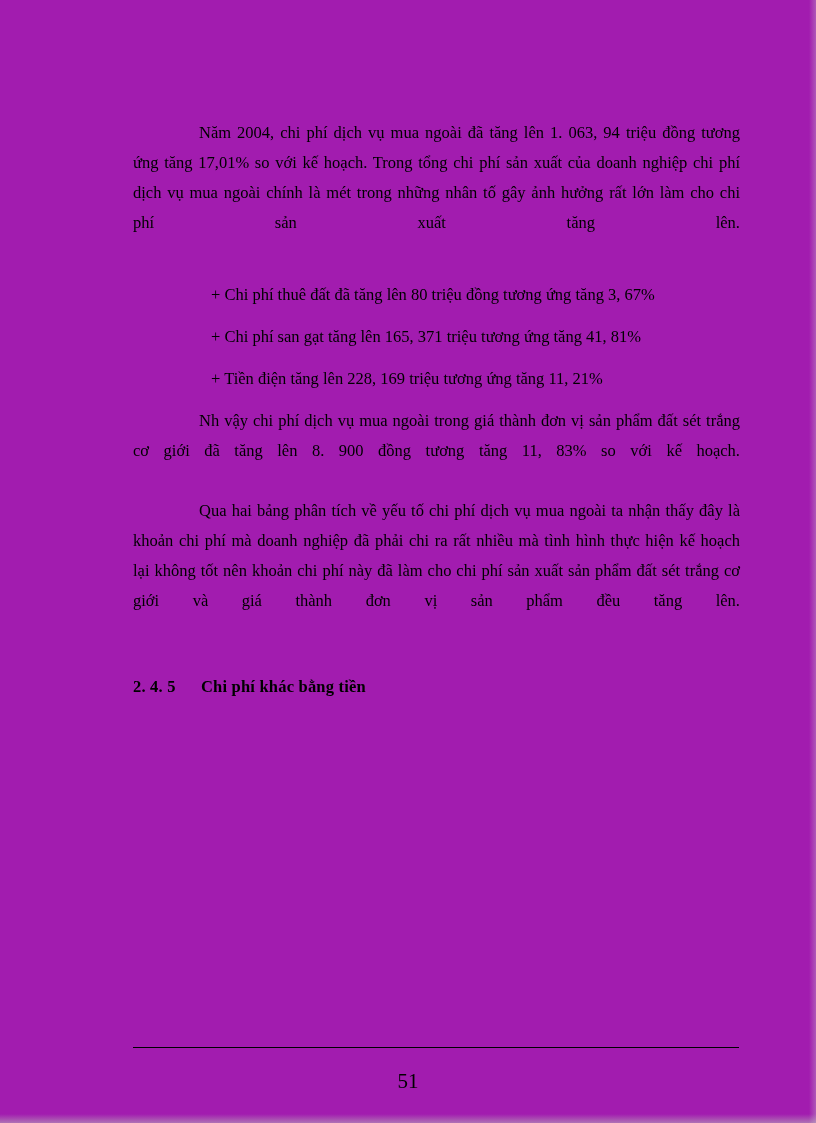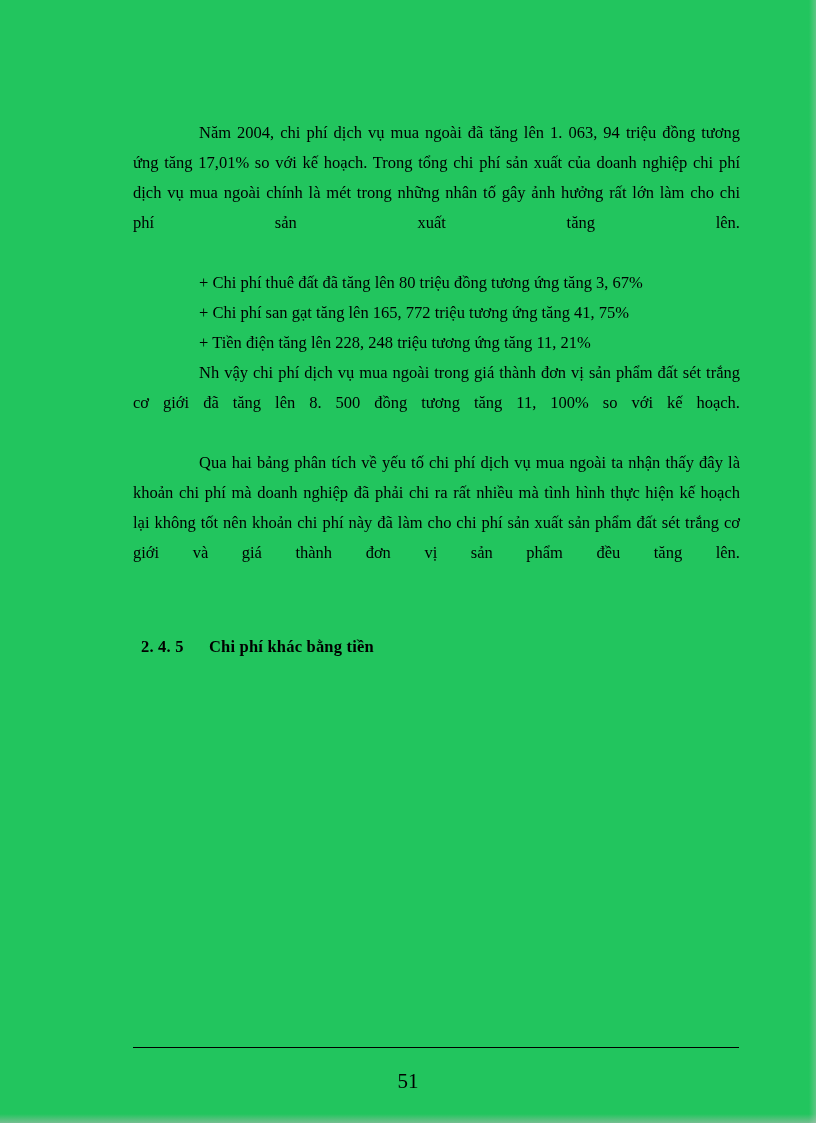--- a/index.html
+++ b/index.html
@@ -14,56 +14,56 @@
     color: #000000;
     position: relative;
     overflow: hidden;
   }
   .page {
     position: absolute;
     left: 0;
     top: 0;
     width: 816px;
     height: 1123px;
-    background: #22c55e;
+    background: #a21caf;
   }
   .content {
     position: absolute;
     left: 133px;
     top: 118px;
     width: 607px;
   }
   p.para {
     margin: 0 0 0 0;
     font-size: 16.5px;
     line-height: 30px;
     text-align: justify;
     text-justify: inter-word;
     text-indent: 66px;
     word-spacing: 0.4px;
   }
   p.bullet {
-    margin: 0;
+    margin: 12px;
     font-size: 16.5px;
     line-height: 30px;
     text-align: justify;
     text-indent: 66px;
   }
   
   .j {
     display: block;
     text-align: justify;
   }
   .j::after {
     content: "";
     display: inline-block;
     width: 100%;
   }
   .section-heading {
-    margin: 8px;
+    margin: 0;
     padding-top: 26px;
     font-size: 16.5px;
     font-weight: bold;
     line-height: 30px;
     text-indent: 0;
     letter-spacing: 0.2px;
   }
   .heading-num {
     display: inline-block;
     width: 68px;
@@ -114,31 +114,31 @@
     </p>
 
 
     <p class="bullet">
       <span>+ Chi phí thuê đất đã tăng lên 80 triệu đồng tương ứng tăng 3, 67%</span>
     </p>
 
 
 
     <p class="bullet">
-      <span>+ Chi phí san gạt tăng lên 165, 772 triệu tương ứng tăng 41, 75%</span>
+      <span>+ Chi phí san gạt tăng lên 165, 371 triệu tương ứng tăng 41, 81%</span>
     </p>
 
     <p class="bullet">
-      <span>+ Tiền điện tăng lên 228, 248 triệu tương ứng tăng 11, 21%</span>
+      <span>+ Tiền điện tăng lên 228, 169 triệu tương ứng tăng 11, 21%</span>
     </p>
 
 
 
     <p class="para">
-      <span class="j">Nh   vậy chi phí dịch vụ mua ngoài trong giá thành đơn vị sản phẩm đất sét trắng cơ giới đã tăng lên 8. 500 đồng tương tăng 11, 100% so với kế hoạch.</span>
+      <span class="j">Nh   vậy chi phí dịch vụ mua ngoài trong giá thành đơn vị sản phẩm đất sét trắng cơ giới đã tăng lên 8. 900 đồng tương tăng 11, 83% so với kế hoạch.</span>
     </p>
 
     <p class="para">
       <span class="j">Qua hai bảng phân tích về yếu tố chi phí dịch vụ mua ngoài ta nhận thấy đây là khoản chi phí mà doanh nghiệp đã phải chi ra rất nhiều mà tình hình thực hiện kế hoạch lại không tốt nên khoản chi phí này đã làm cho chi phí sản xuất sản phẩm đất sét trắng cơ giới và giá thành đơn vị sản phẩm đều tăng lên.</span>
     </p>
 
     <p class="section-heading">
       <span class="heading-num">2. 4. 5</span><span>Chi phí khác bằng tiền</span>
     </p>
 

